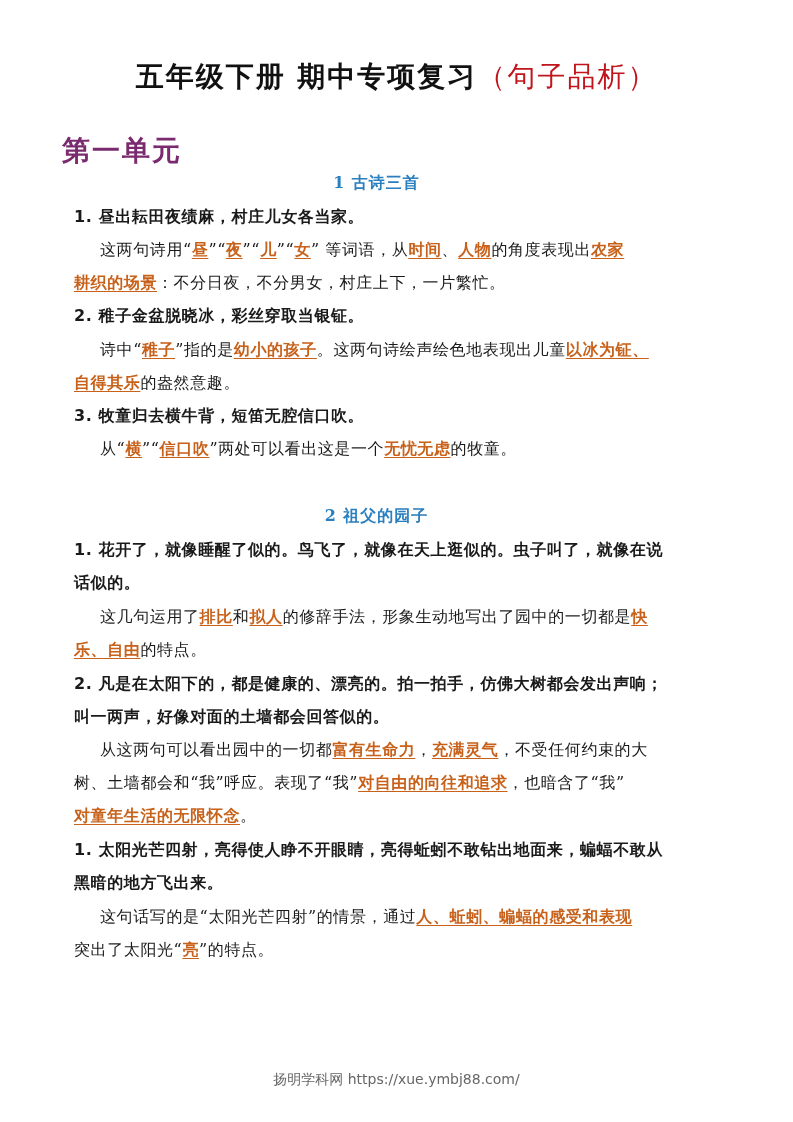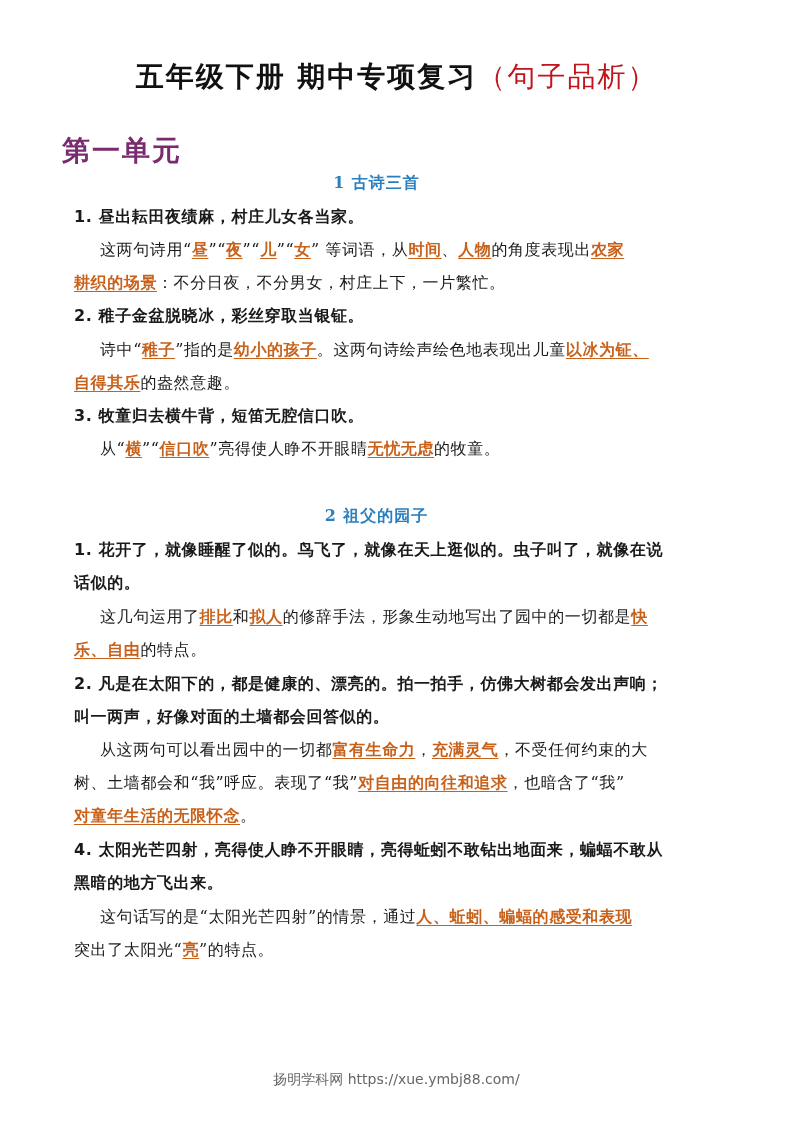--- a/index.html
+++ b/index.html
@@ -33,33 +33,33 @@
 
 <div class="line q" style="top:207px">1. 昼出耘田夜绩麻，村庄儿女各当家。</div>
 <div class="line ans indent" style="top:240px"><span>这两句诗用“</span><span class="hl">昼</span><span>”“</span><span class="hl">夜</span><span>”“</span><span class="hl">儿</span><span>”“</span><span class="hl">女</span><span>” 等词语，从</span><span class="hl">时间</span><span>、</span><span class="hl">人物</span><span>的角度表现出</span><span class="hl">农家</span></div>
 <div class="line ans" style="top:273px"><span class="hl">耕织的场景</span><span>：不分日夜，不分男女，村庄上下，一片繁忙。</span></div>
 
 <div class="line q" style="top:306px">2. 稚子金盆脱晓冰，彩丝穿取当银钲。</div>
 <div class="line ans indent" style="top:340px"><span>诗中“</span><span class="hl">稚子</span><span>”指的是</span><span class="hl">幼小的孩子</span><span>。这两句诗绘声绘色地表现出儿童</span><span class="hl">以冰为钲、</span></div>
 <div class="line ans" style="top:373px"><span class="hl">自得其乐</span><span>的盎然意趣。</span></div>
 
 <div class="line q" style="top:406px">3. 牧童归去横牛背，短笛无腔信口吹。</div>
-<div class="line ans indent" style="top:439px"><span>从“</span><span class="hl">横</span><span>”“</span><span class="hl">信口吹</span><span>”亮得使人睁不开眼睛</span><span class="hl">无忧无虑</span><span>的牧童。</span></div>
+<div class="line ans indent" style="top:439px"><span>从“</span><span class="hl">横</span><span>”“</span><span class="hl">信口吹</span><span>”两处可以看出这是一个</span><span class="hl">无忧无虑</span><span>的牧童。</span></div>
 
 <div class="lesson-title" style="top:506px">2   祖父的园子</div>
 
 <div class="line q" style="top:540px">1. 花开了，就像睡醒了似的。鸟飞了，就像在天上逛似的。虫子叫了，就像在说</div>
 <div class="line q" style="top:573px">话似的。</div>
 <div class="line ans indent" style="top:607px"><span>这几句运用了</span><span class="hl">排比</span><span>和</span><span class="hl">拟人</span><span>的修辞手法，形象生动地写出了园中的一切都是</span><span class="hl">快</span></div>
 <div class="line ans" style="top:640px"><span class="hl">乐、自由</span><span>的特点。</span></div>
 
 <div class="line q" style="top:674px">2. 凡是在太阳下的，都是健康的、漂亮的。拍一拍手，仿佛大树都会发出声响；</div>
 <div class="line q" style="top:707px">叫一两声，好像对面的土墙都会回答似的。</div>
 <div class="line ans indent" style="top:740px"><span>从这两句可以看出园中的一切都</span><span class="hl">富有生命力</span><span>，</span><span class="hl">充满灵气</span><span>，不受任何约束的大</span></div>
 <div class="line ans" style="top:773px"><span>树、土墙都会和“我”呼应。表现了“我”</span><span class="hl">对自由的向往和追求</span><span>，也暗含了“我”</span></div>
 <div class="line ans" style="top:806px"><span class="hl">对童年生活的无限怀念</span><span>。</span></div>
 
-<div class="line q" style="top:840px">4. 太阳光芒四射，亮得使人睁不开眼睛，亮得蚯蚓不敢钻出地面来，蝙蝠不敢从</div>
+<div class="line q" style="top:840px">1. 太阳光芒四射，亮得使人睁不开眼睛，亮得蚯蚓不敢钻出地面来，蝙蝠不敢从</div>
 <div class="line q" style="top:873px">黑暗的地方飞出来。</div>
 <div class="line ans indent" style="top:907px"><span>这句话写的是“太阳光芒四射”的情景，通过</span><span class="hl">人、蚯蚓、蝙蝠的感受和表现</span></div>
 <div class="line ans" style="top:940px"><span>突出了太阳光“</span><span class="hl">亮</span><span>”的特点。</span></div>
 
 <div class="footer">扬明学科网 https://xue.ymbj88.com/</div>
 
 </body></html>

